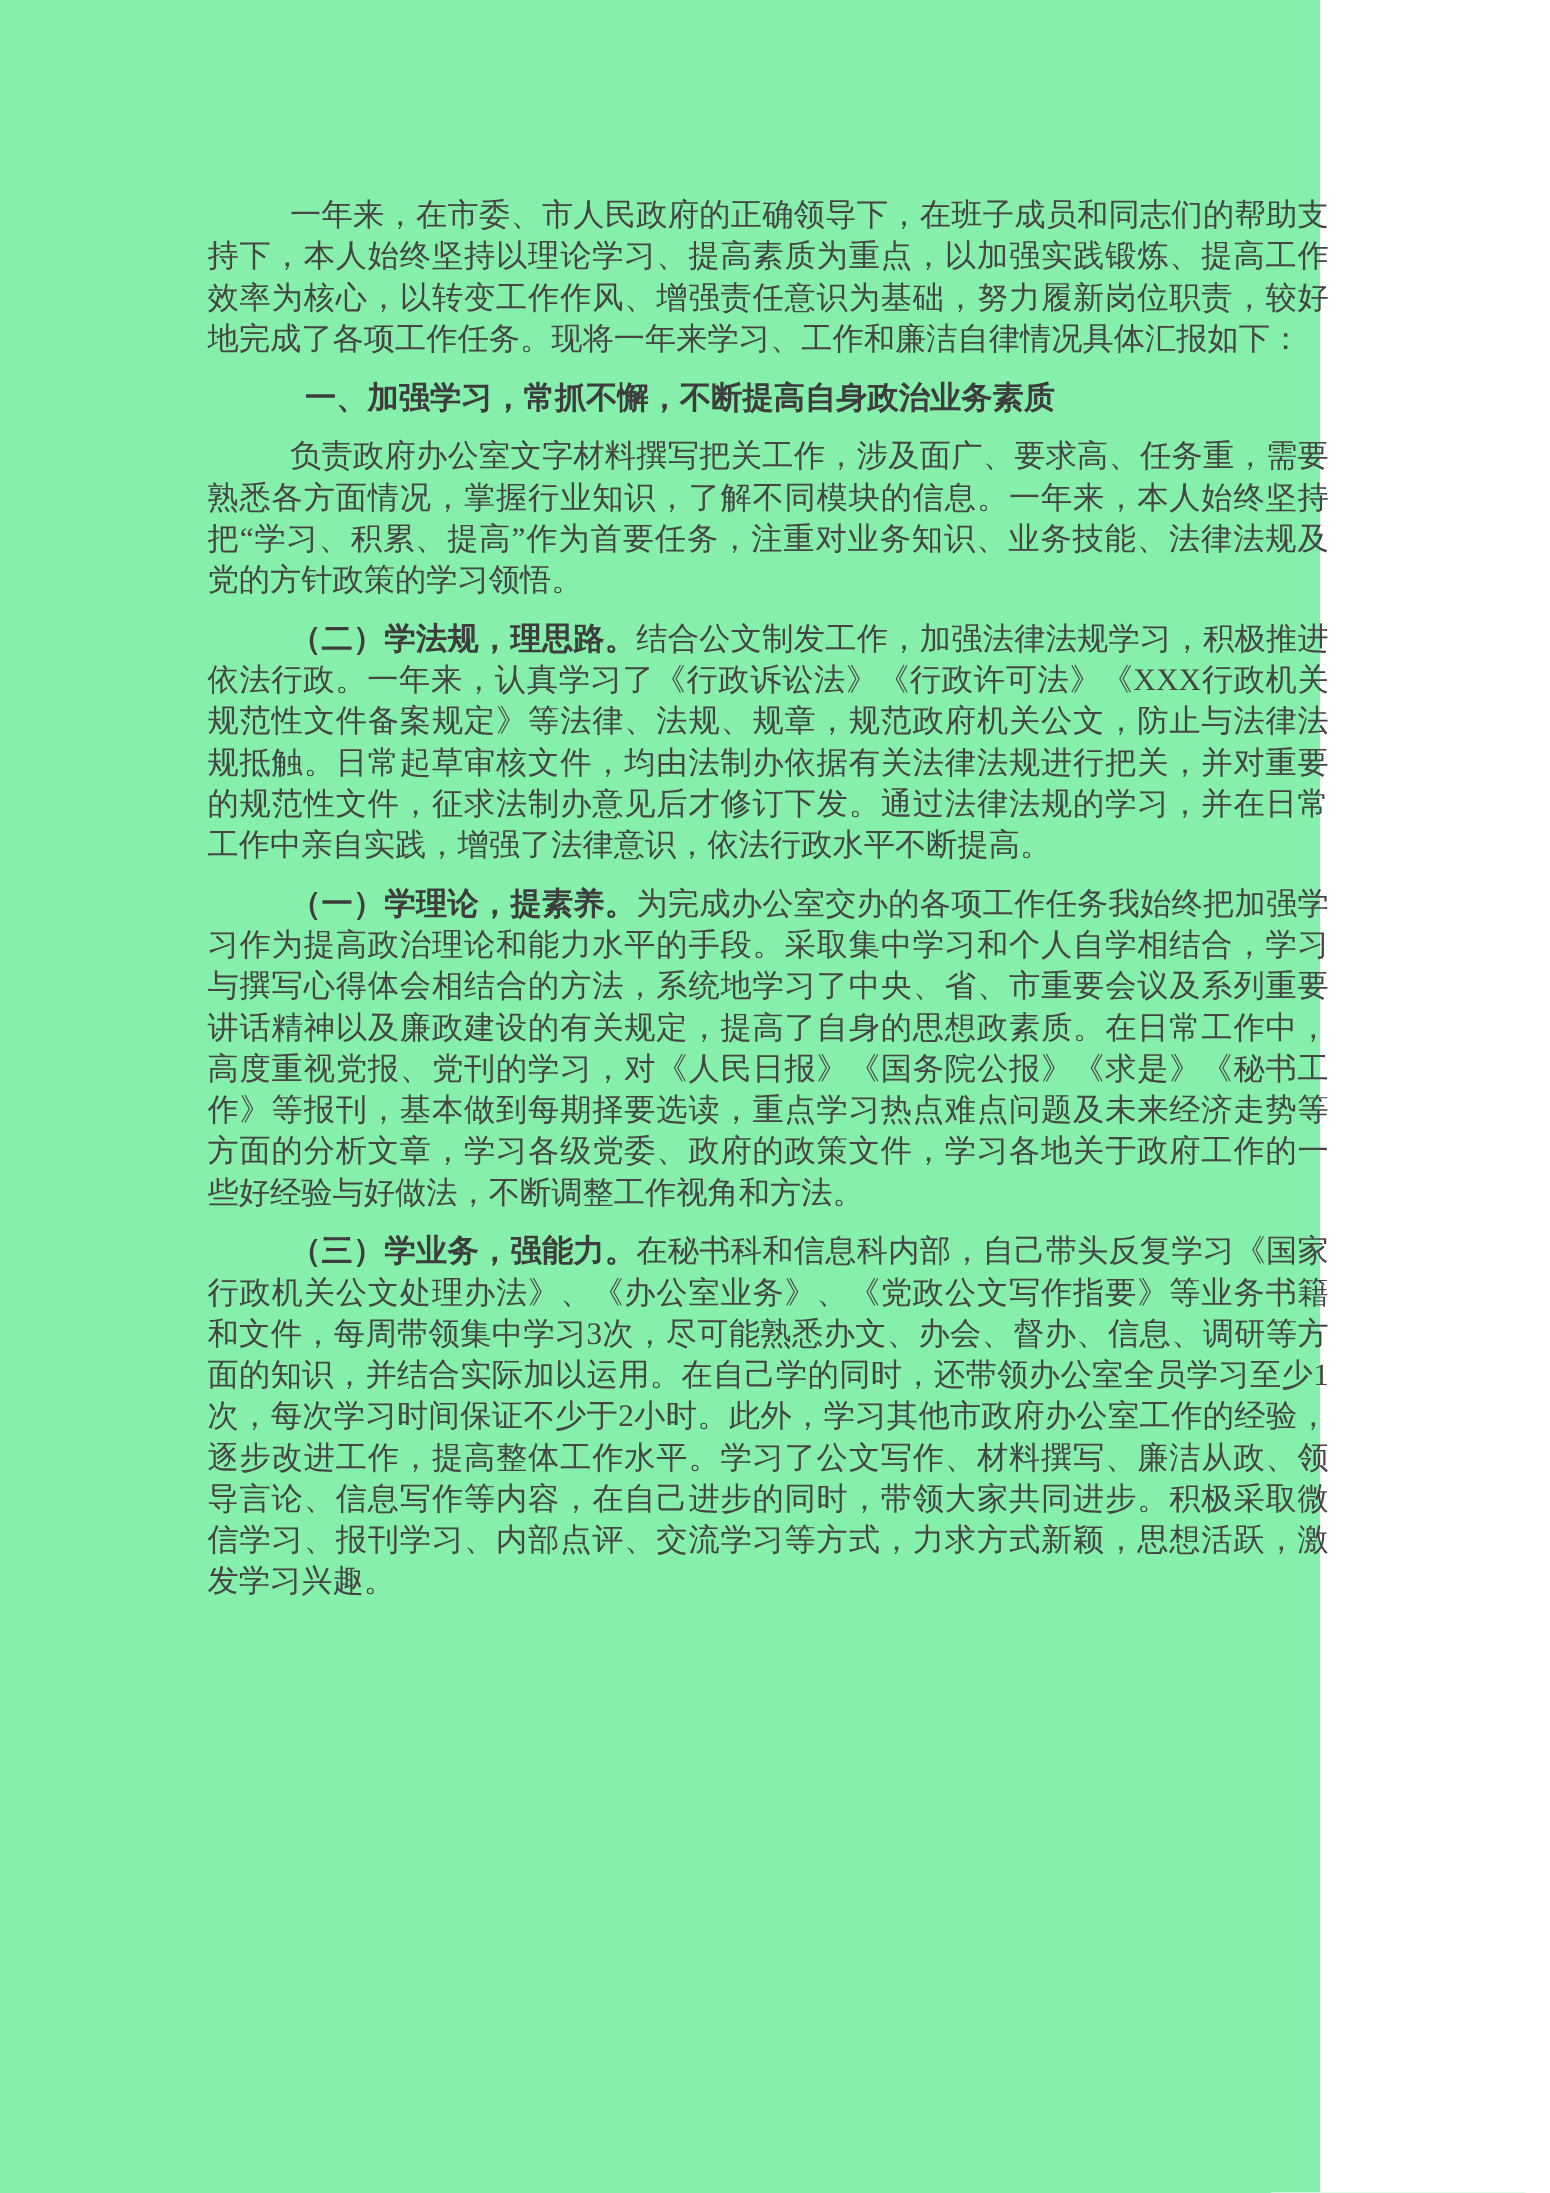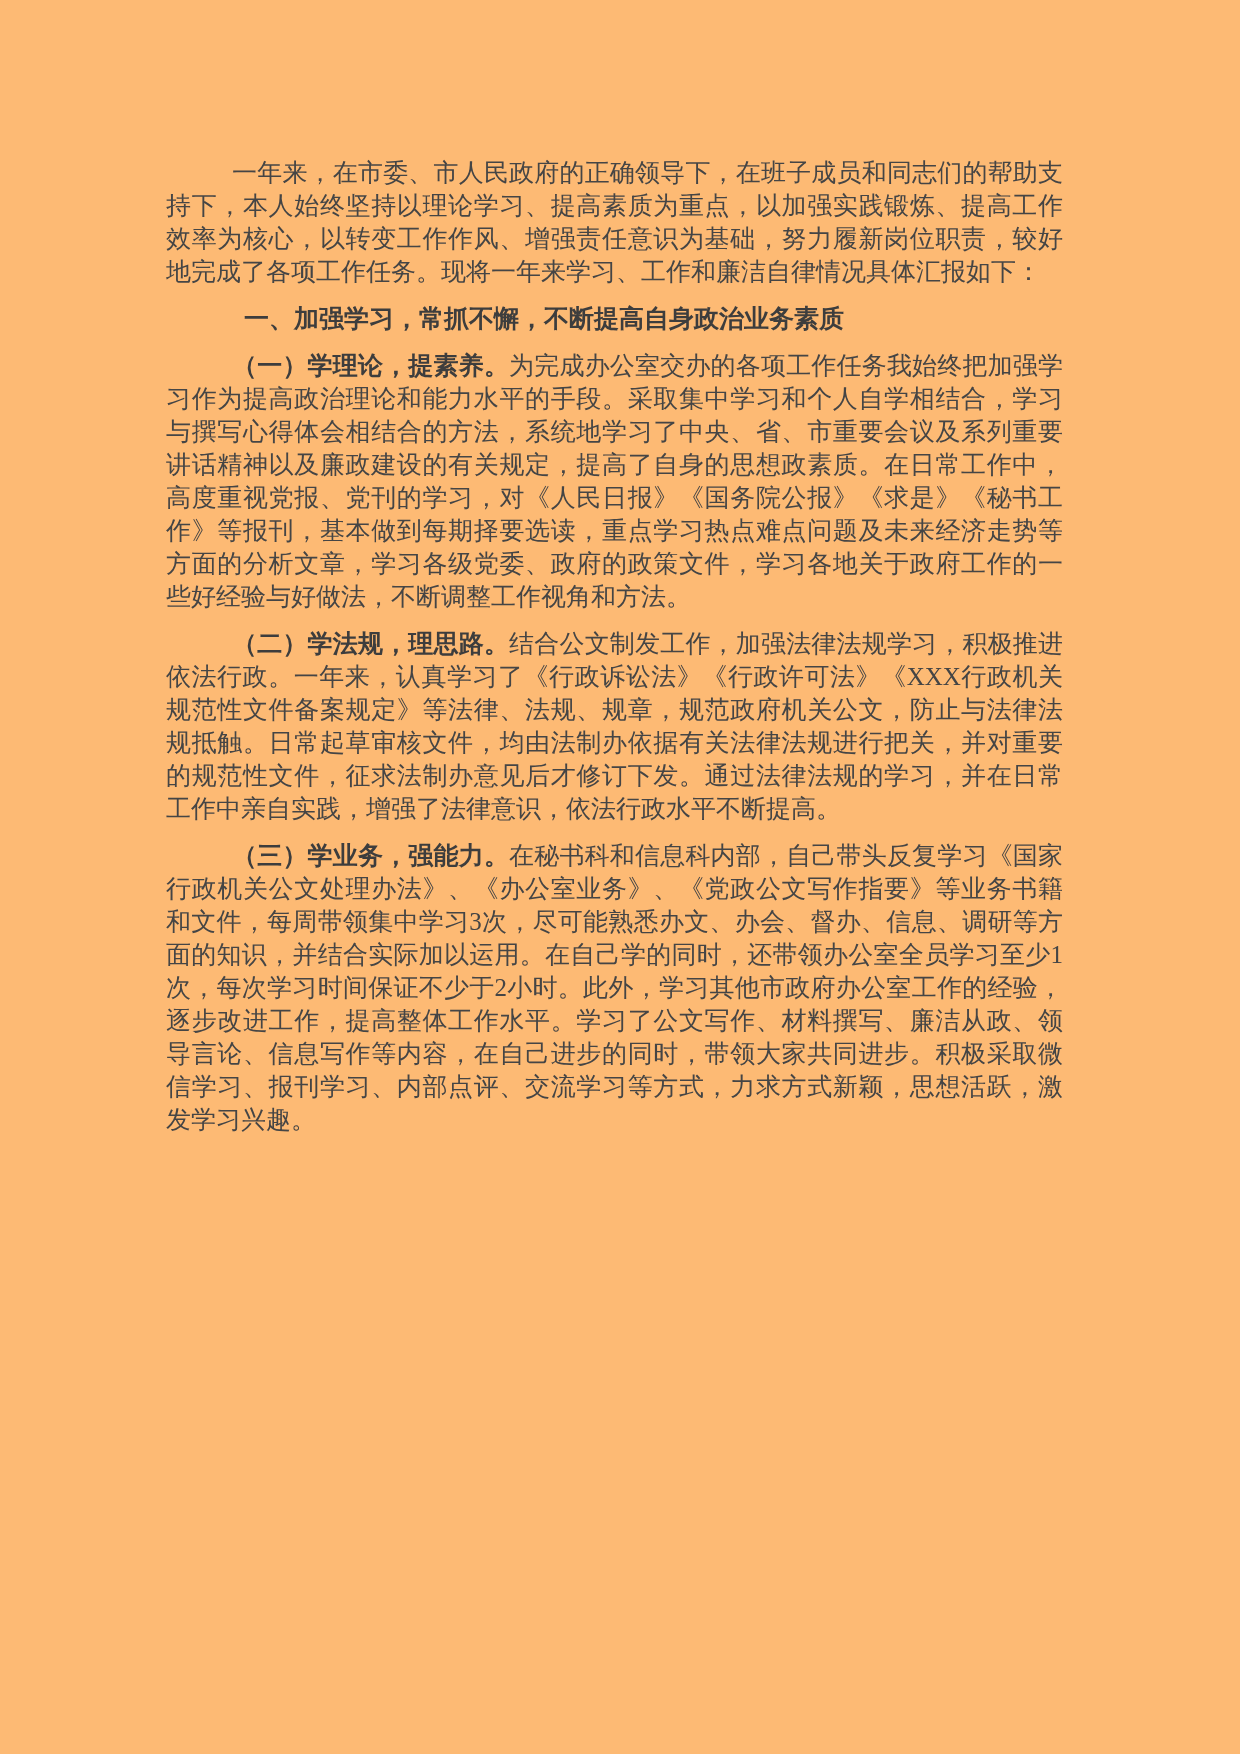--- a/index.html
+++ b/index.html
@@ -9,23 +9,23 @@
   }
   body {
     width: 1240px;
     height: 1754px;
     position: relative;
     overflow: hidden;
   }
   .page {
     position: absolute;
     left: 0; top: 0;
-    width: 1240px;
+    width: 1056px;
     height: 1754px;
-    background: #fdba74;
+    background: #86efac;
   }
   .doc-content {
     position: absolute;
     left: 166px;
     top: 156px;
     width: 897px;
   }
   .doc-content p {
     margin: 0 0 14px 0;
     font-family: "Liberation Serif", "DejaVu Serif", serif;
@@ -48,17 +48,18 @@
     color: #3d3d3d;
   }
 </style>
 </head>
 <body>
 
 <div class="page">
   <div class="doc-content">
       <p class="body"><span>一年来，在市委、市人民政府的正确领导下，在班子成员和同志们的帮助支持下，本人始终坚持以理论学习、提高素质为重点，以加强实践锻炼、提高工作效率为核心，以转变工作作风、增强责任意识为基础，努力履新岗位职责，较好地完成了各项工作任务。现将一年来学习、工作和廉洁自律情况具体汇报如下：</span></p>
       <p class="heading"><span class="bold">一、加强学习，常抓不懈，不断提高自身政治业务素质</span></p>
+      <p class="body"><span>负责政府办公室文字材料撰写把关工作，涉及面广、要求高、任务重，需要熟悉各方面情况，掌握行业知识，了解不同模块的信息。一年来，本人始终坚持把“学习、积累、提高”作为首要任务，注重对业务知识、业务技能、法律法规及党的方针政策的学习领悟。</span></p>
+      <p class="body"><span class="bold">（二）学法规，理思路。</span><span>结合公文制发工作，加强法律法规学习，积极推进依法行政。一年来，认真学习了《行政诉讼法》《行政许可法》《XXX行政机关规范性文件备案规定》等法律、法规、规章，规范政府机关公文，防止与法律法规抵触。日常起草审核文件，均由法制办依据有关法律法规进行把关，并对重要的规范性文件，征求法制办意见后才修订下发。通过法律法规的学习，并在日常工作中亲自实践，增强了法律意识，依法行政水平不断提高。</span></p>
       <p class="body"><span class="bold">（一）学理论，提素养。</span><span>为完成办公室交办的各项工作任务我始终把加强学习作为提高政治理论和能力水平的手段。采取集中学习和个人自学相结合，学习与撰写心得体会相结合的方法，系统地学习了中央、省、市重要会议及系列重要讲话精神以及廉政建设的有关规定，提高了自身的思想政素质。在日常工作中，高度重视党报、党刊的学习，对《人民日报》《国务院公报》《求是》《秘书工作》等报刊，基本做到每期择要选读，重点学习热点难点问题及未来经济走势等方面的分析文章，学习各级党委、政府的政策文件，学习各地关于政府工作的一些好经验与好做法，不断调整工作视角和方法。</span></p>
-      <p class="body"><span class="bold">（二）学法规，理思路。</span><span>结合公文制发工作，加强法律法规学习，积极推进依法行政。一年来，认真学习了《行政诉讼法》《行政许可法》《XXX行政机关规范性文件备案规定》等法律、法规、规章，规范政府机关公文，防止与法律法规抵触。日常起草审核文件，均由法制办依据有关法律法规进行把关，并对重要的规范性文件，征求法制办意见后才修订下发。通过法律法规的学习，并在日常工作中亲自实践，增强了法律意识，依法行政水平不断提高。</span></p>
       <p class="body"><span class="bold">（三）学业务，强能力。</span><span>在秘书科和信息科内部，自己带头反复学习《国家行政机关公文处理办法》、《办公室业务》、《党政公文写作指要》等业务书籍和文件，每周带领集中学习3次，尽可能熟悉办文、办会、督办、信息、调研等方面的知识，并结合实际加以运用。在自己学的同时，还带领办公室全员学习至少1次，每次学习时间保证不少于2小时。此外，学习其他市政府办公室工作的经验，逐步改进工作，提高整体工作水平。学习了公文写作、材料撰写、廉洁从政、领导言论、信息写作等内容，在自己进步的同时，带领大家共同进步。积极采取微信学习、报刊学习、内部点评、交流学习等方式，力求方式新颖，思想活跃，激发学习兴趣。</span></p>
     </div>
 </div>
 
 </body></html>

